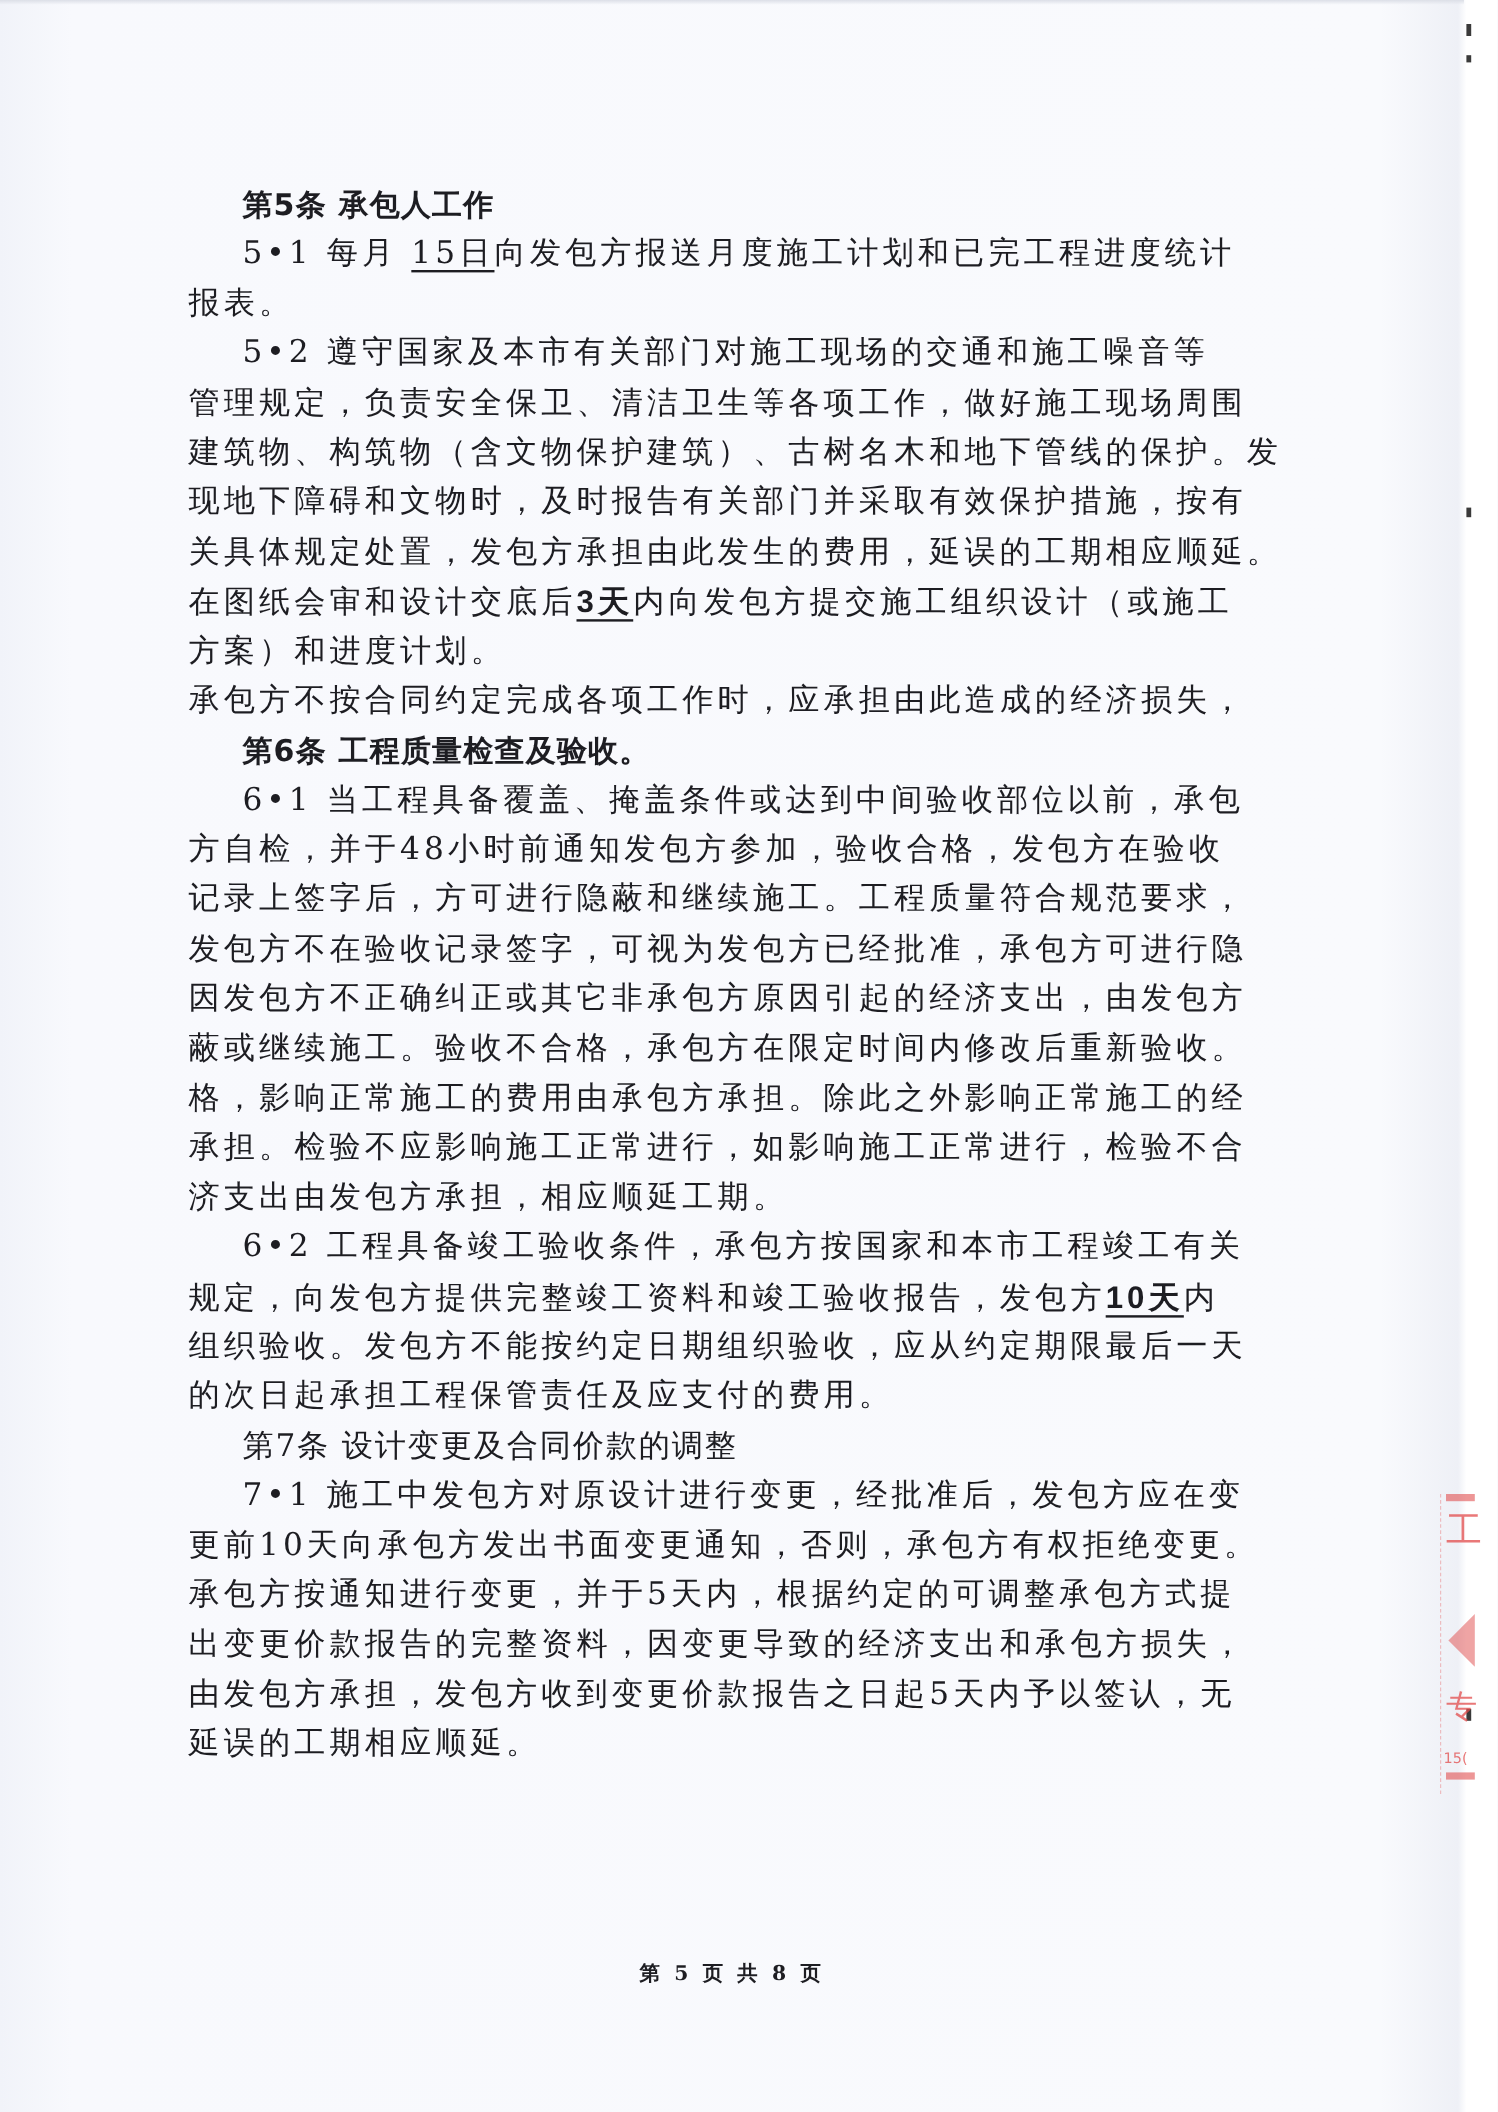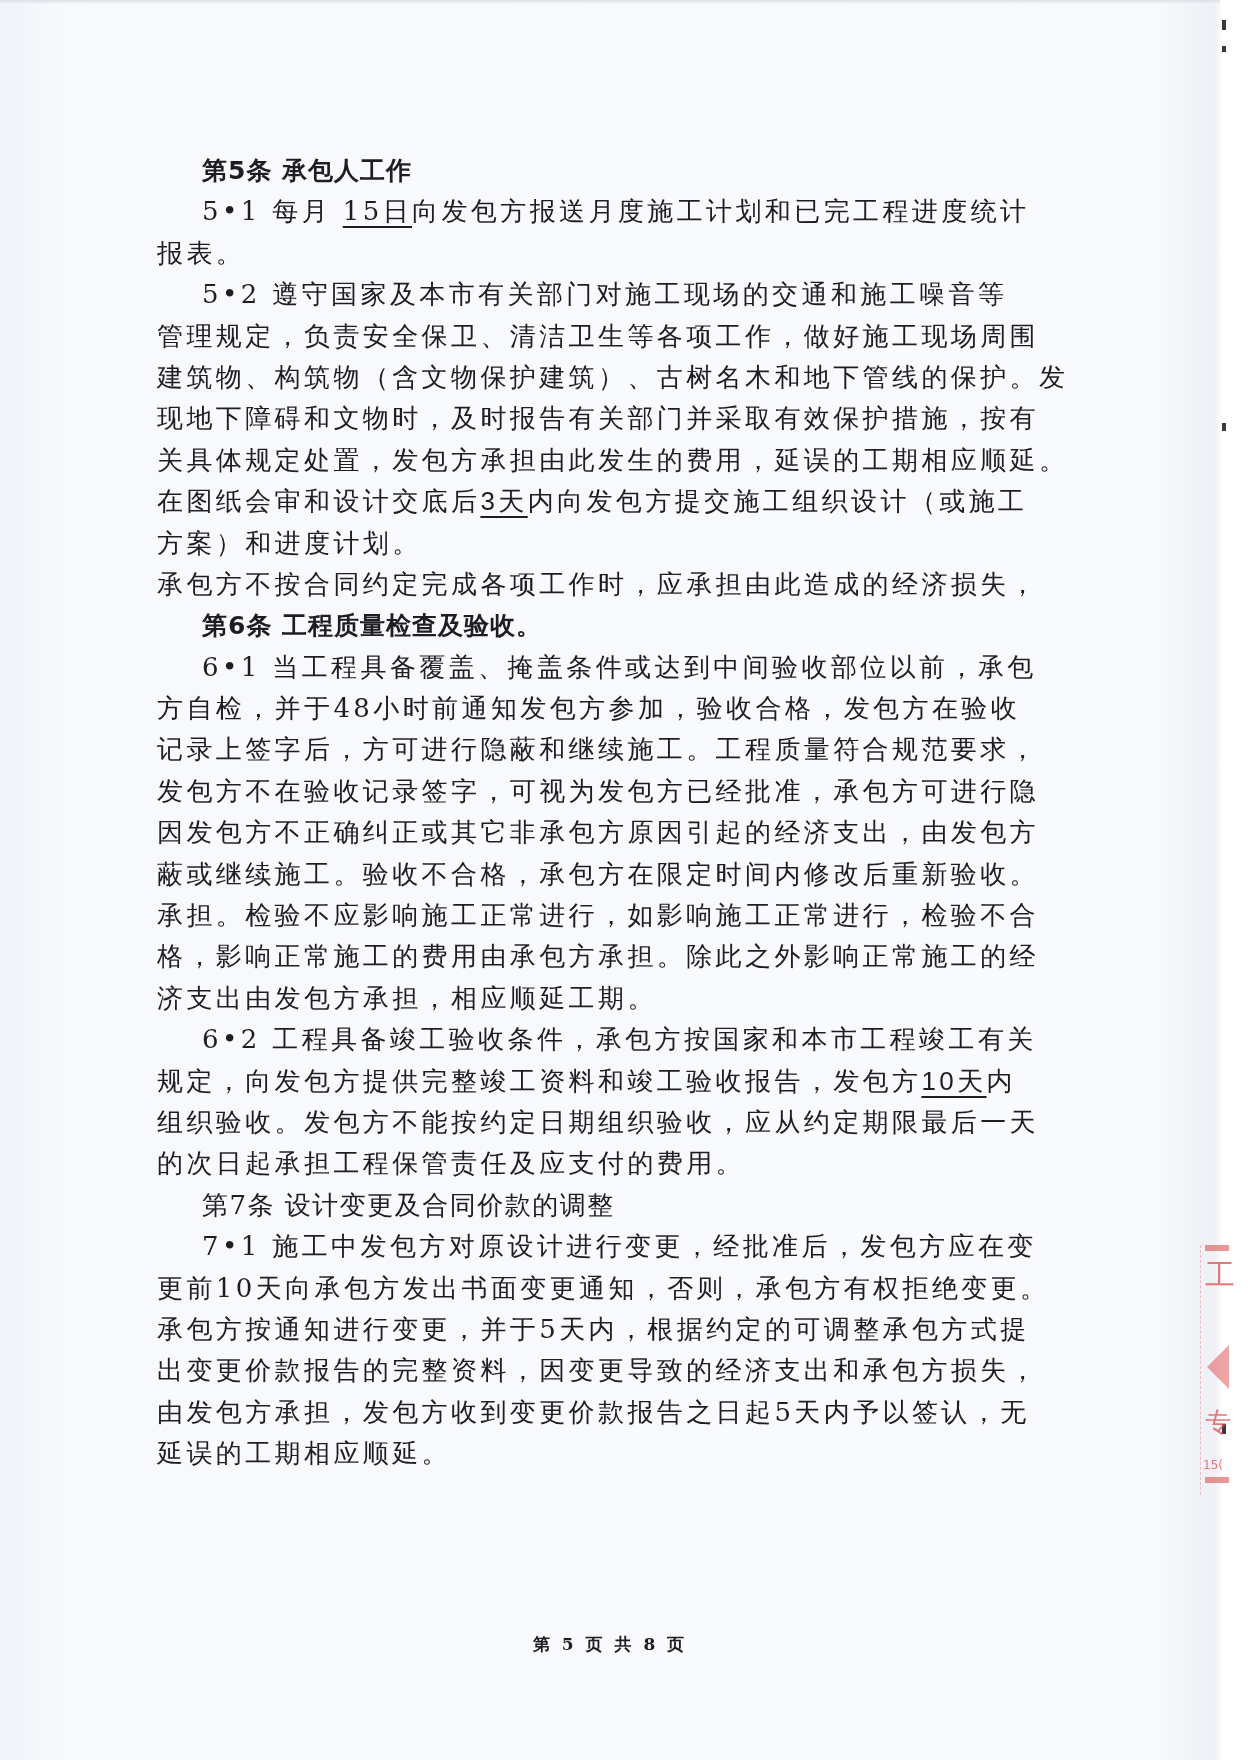--- a/index.html
+++ b/index.html
@@ -24,21 +24,21 @@
   }
   .line {
     position: relative;
     font-size: 26px; line-height: 41.4px; height: 41.4px;
     white-space: nowrap; letter-spacing: 3.4px;
   }
   .indent { padding-left: 45px; }
   .heading { font-weight: bold; letter-spacing: 1px; font-family: "DejaVu Sans", "Liberation Sans", sans-serif; font-size: 25px; }
   .heading-light { letter-spacing: 1.5px; }
   .u { text-decoration: underline; text-underline-offset: 6px; text-decoration-thickness: 2px; }
-  .b { font-weight: normal; font-family: "Liberation Sans", "DejaVu Sans", sans-serif; text-align: right; }
+  .b { font-weight: bold; font-family: "Liberation Sans", "DejaVu Sans", sans-serif; text-align: right; }
   .footer {
     position: absolute; left: 0; width: 1220px; top: 1633px;
     text-align: center; font-size: 17px; font-weight: bold;
     letter-spacing: 3px;
   }
   .stamp {
     position: absolute; left: 1200px; top: 1245px; width: 40px; height: 250px;
     border-left: 1px dashed rgba(230,90,90,0.35);
     color: rgba(225,75,75,0.75); font-family: "DejaVu Sans", sans-serif;
   }
@@ -82,22 +82,22 @@
 
   <div class="line">承包方不按合同约定完成各项工作时，应承担由此造成的经济损失，</div>
 
   <div class="line indent heading">第6条 工程质量检查及验收。</div>
   <div class="line indent">6•1 当工程具备覆盖、掩盖条件或达到中间验收部位以前，承包</div>
   <div class="line">方自检，并于48小时前通知发包方参加，验收合格，发包方在验收</div>
   <div class="line">记录上签字后，方可进行隐蔽和继续施工。工程质量符合规范要求，</div>
   <div class="line">发包方不在验收记录签字，可视为发包方已经批准，承包方可进行隐</div>
   <div class="line">因发包方不正确纠正或其它非承包方原因引起的经济支出，由发包方</div>
   <div class="line">蔽或继续施工。验收不合格，承包方在限定时间内修改后重新验收。</div>
+  <div class="line">格，影响正常施工的费用由承包方承担。除此之外影响正常施工的经</div>
   <div class="line">承担。检验不应影响施工正常进行，如影响施工正常进行，检验不合</div>
-  <div class="line">格，影响正常施工的费用由承包方承担。除此之外影响正常施工的经</div>
   <div class="line">济支出由发包方承担，相应顺延工期。</div>
 
   <div class="line indent">6•2 工程具备竣工验收条件，承包方按国家和本市工程竣工有关</div>
   <div class="line">
     <span>规定，向发包方提供完整竣工资料和竣工验收报告，发包方</span><span class="u b">10天</span><span>内</span>
   </div>
   <div class="line">组织验收。发包方不能按约定日期组织验收，应从约定期限最后一天</div>
   <div class="line">的次日起承担工程保管责任及应支付的费用。</div>
 
   <div class="line indent heading-light">第7条 设计变更及合同价款的调整</div>

